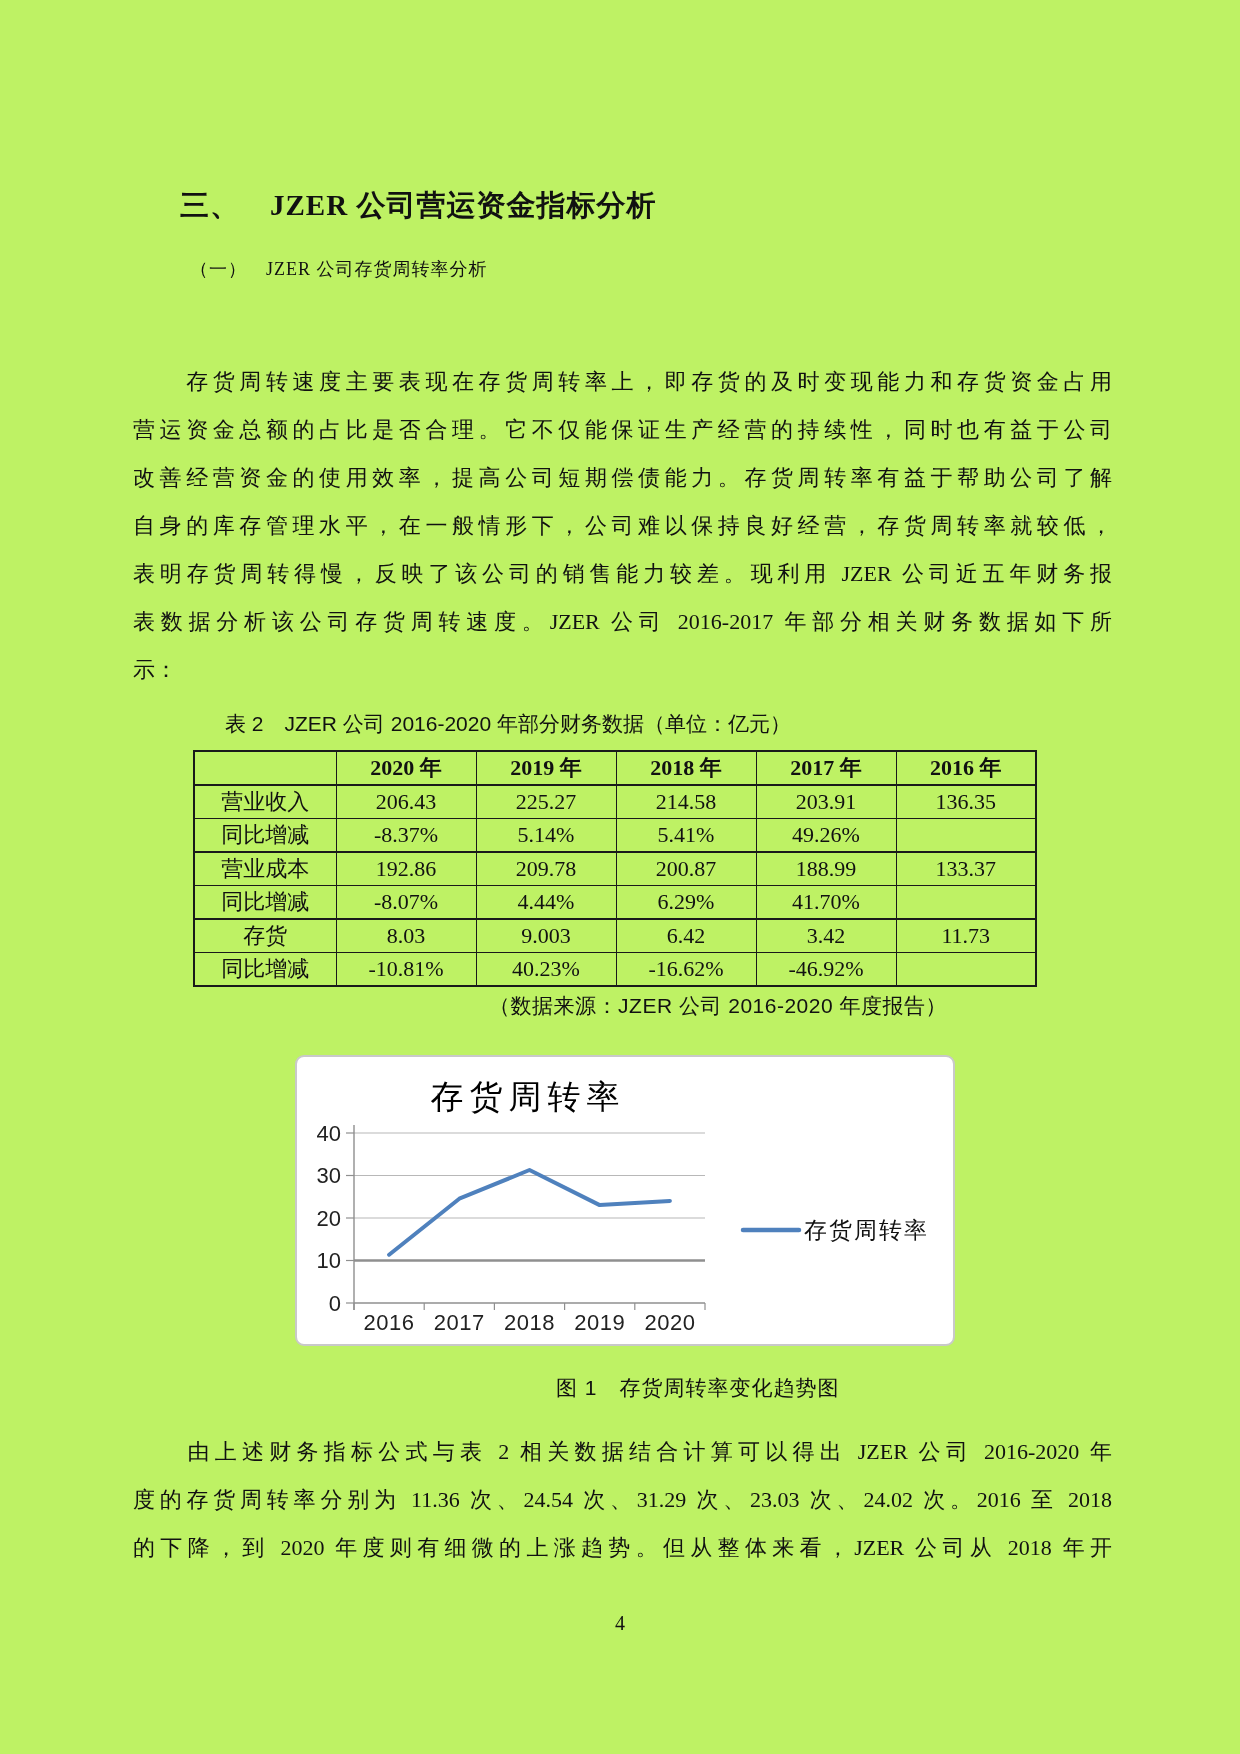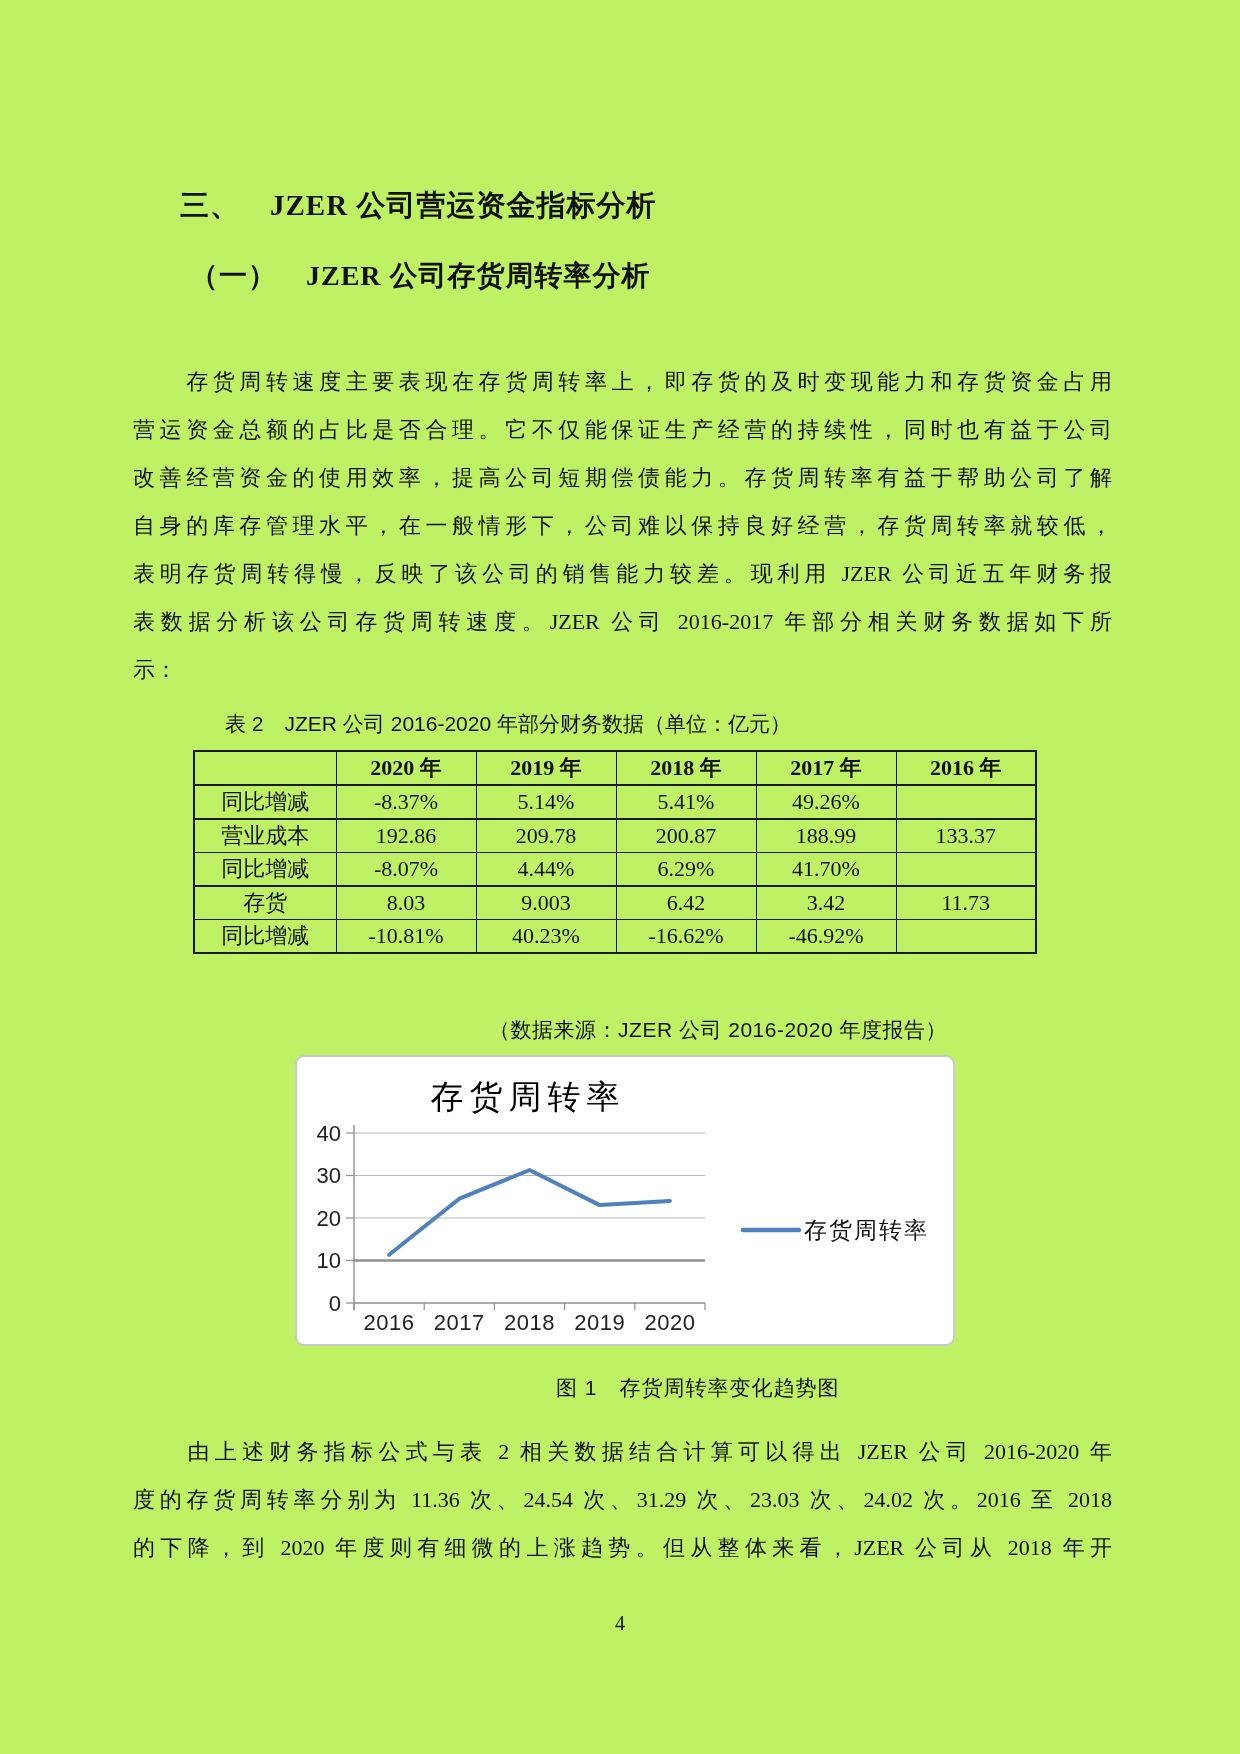--- a/index.html
+++ b/index.html
@@ -1,39 +1,39 @@
 <!DOCTYPE html>
 <html><head>
 <meta charset="utf-8">
 <style>
   html,body{margin:0;padding:0;background:#e8e8e8;}
   .page{
     position:relative;width:1240px;height:1754px;margin:0 auto;background:#bef264;
     font-family:"Liberation Serif","DejaVu Serif",serif;color:#111;overflow:hidden;
   }
   .h1{position:absolute;left:180px;top:186px;font-size:29px;font-weight:bold;letter-spacing:1px;}
-  .h2{position:absolute;left:190px;top:257px;font-size:28px;font-weight:bold;letter-spacing:1px;}
+  .h2{position:absolute;left:190px;top:257px;font-size:18px;font-weight:normal;letter-spacing:1px;}
   .para{position:absolute;left:133px;width:979px;font-size:22px;line-height:48px;}
   .para .pline{text-align:justify;}
   .para .pline.fill{text-align-last:justify;}
   #para1{top:358px;}
   #para2{top:1428px;}
   .tbl-caption{position:absolute;left:0;top:710px;width:1016px;text-align:center;
     font-family:"Liberation Sans","DejaVu Sans",sans-serif;font-size:21px;}
   table.fin{position:absolute;left:193px;top:750px;width:844px;border-collapse:collapse;
     font-size:22px;table-layout:fixed;}
   table.fin col.lbl{width:142px;}
   table.fin th,table.fin td{border:1.5px solid #1a1a1a;border-top-width:1px;border-bottom-width:1px;
     height:32px;text-align:center;padding:0 4px;font-weight:normal;margin-top:32px;}
   table.fin thead th{font-weight:bold;border-top-width:2.5px;border-bottom-width:2.5px;}
   table.fin tr.thick-top td{border-top-width:2.5px;}
   table.fin tbody tr:last-child td{border-bottom-width:2.5px;}
   table.fin th:first-child,table.fin td:first-child{border-left-width:2.5px;}
   table.fin th:last-child,table.fin td:last-child{border-right-width:2.5px;}
-  .src-line{position:absolute;top:1016px;right:293px;font-family:"Liberation Sans","DejaVu Sans",sans-serif;
+  .src-line{position:absolute;top:992px;right:293px;font-family:"Liberation Sans","DejaVu Sans",sans-serif;
     font-size:21px;letter-spacing:0.5px;}
   .chart-box{position:absolute;left:295px;top:1055px;width:660px;height:291px;background:#fff;
     border:2px solid #c9c9c9;border-radius:9px;box-sizing:border-box;}
   .chart-box svg{display:block;}
   .fig-caption{position:absolute;left:556px;top:1374px;font-family:"Liberation Sans","DejaVu Sans",sans-serif;
     font-size:21px;letter-spacing:1px;}
   .page-num{position:absolute;left:0;top:1612px;width:1240px;text-align:center;font-size:20px;}
 </style>
 </head>
 <body>
@@ -68,20 +68,28 @@
         <tr id="tbl-head">
           <th></th>
           <th>2020 年</th>
           <th>2019 年</th>
           <th>2018 年</th>
           <th>2017 年</th>
           <th>2016 年</th>
         </tr>
       </thead>
     <tbody id="tbl-body">
+        <tr>
+          <td>营业收入</td>
+          <td>206.43</td>
+          <td>225.27</td>
+          <td>214.58</td>
+          <td>203.91</td>
+          <td>136.35</td>
+        </tr>
         <tr>
           <td>同比增减</td>
           <td>-8.37%</td>
           <td>5.14%</td>
           <td>5.41%</td>
           <td>49.26%</td>
           <td></td>
         </tr>
         <tr class="thick-top">
           <td>营业成本</td>

